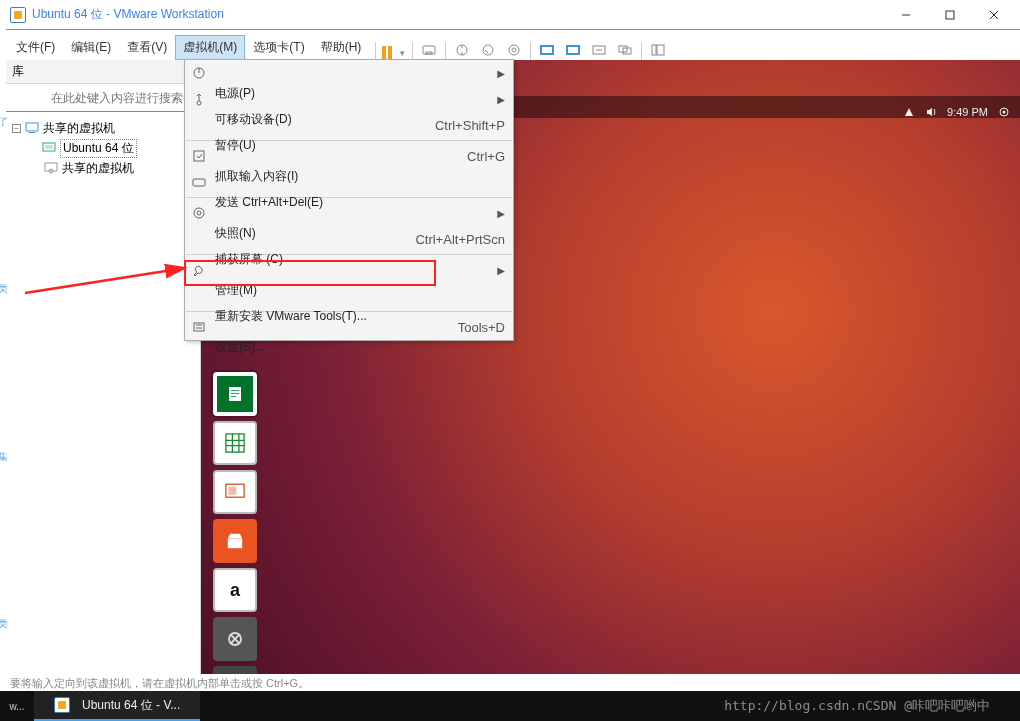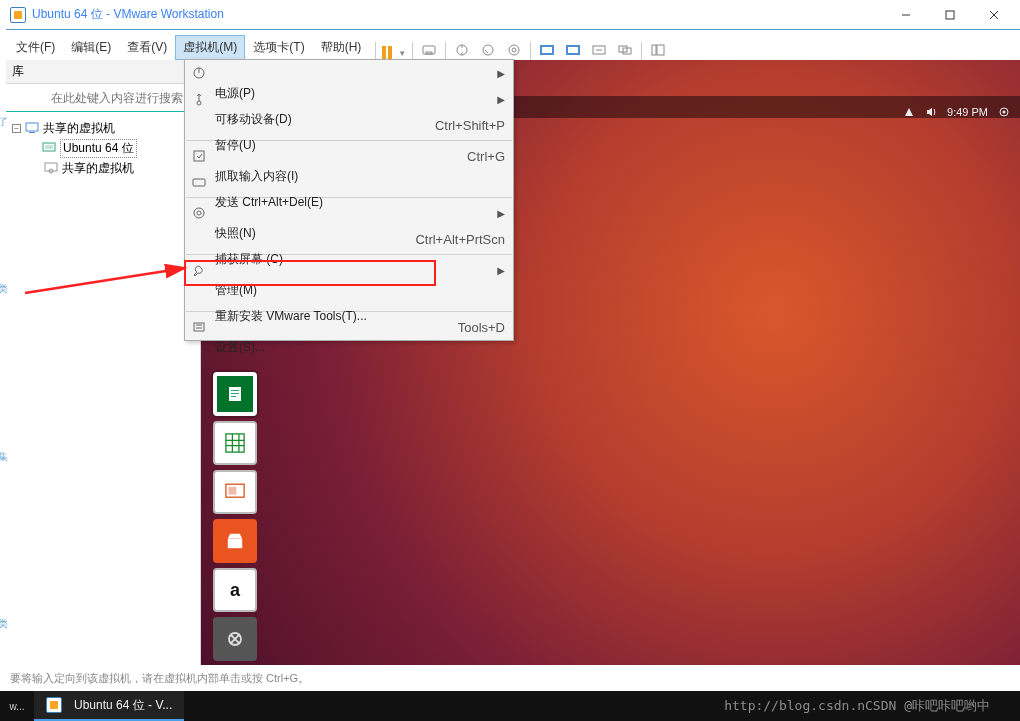--- a/index.html
+++ b/index.html
@@ -52,23 +52,23 @@
 .dd-row { display:flex; align-items:center; height:26px; padding:0 8px 0 6px; font-size:12px; color:#222; }
 .dd-row .dd-ico { width:16px; height:16px; margin-right:8px; display:flex; align-items:center; justify-content:center; color:#666; }
 .dd-row .dd-ico svg { width:14px; height:14px; }
 .dd-row .dd-label { flex:1;margin-top:40px; }
 .dd-row .dd-short { color:#555; font-size:13px; }
 .dd-row .dd-arrow { font-size:10px; color:#555; }
 .dd-sep { height:1px; background:#d0d0d0; margin:2px 1px; }
 .highlight { position:absolute; left:184px; top:260px; width:252px; height:26px; border:2px solid #ff2020; z-index:60; pointer-events:none; }
 .red-arrow { position:absolute; left:20px; top:218px; z-index:60; pointer-events:none; }
 .taskbar { position:absolute; left:0; right:0; bottom:0; height:30px; background:#111; display:flex; align-items:center; }
-.task-item { height:100%; display:flex; align-items:center; padding:0 12px; color:#eee; font-size:12px; gap:6px; border-bottom:2px solid #4aa0e8; background:#222; }
+.task-item { height:100%; display:flex; align-items:center; padding:0 20px; color:#eee; font-size:12px; gap:6px; border-bottom:2px solid #4aa0e8; background:#222; }
 .watermark { position:absolute; right:30px; bottom:6px; color:rgba(180,180,180,.75); font-size:13px; font-family:Consolas,monospace; z-index:5; }
-.statusline { position:absolute; left:6px; bottom:30px; right:0; height:26px; font-size:11px; color:#888; display:flex; align-items:center; padding-left:4px; background:#fff; }
+.statusline { position:absolute; left:6px; bottom:30px; right:0; height:17px; font-size:11px; color:#888; display:flex; align-items:flex-end; padding-left:4px; background:#fff; }
 .edge-arrows { position:absolute; left:0; top:55px; bottom:30px; width:6px; font-size:10px; color:#68a8d6; display:flex; flex-direction:column; justify-content:space-between; align-items:center; padding:60px 0; }
 </style>
 </head>
 <body>
 
 <div class="edge-arrows">
   <span>了</span>
     <span>类</span>
     <span>集</span>
     <span>类</span>

